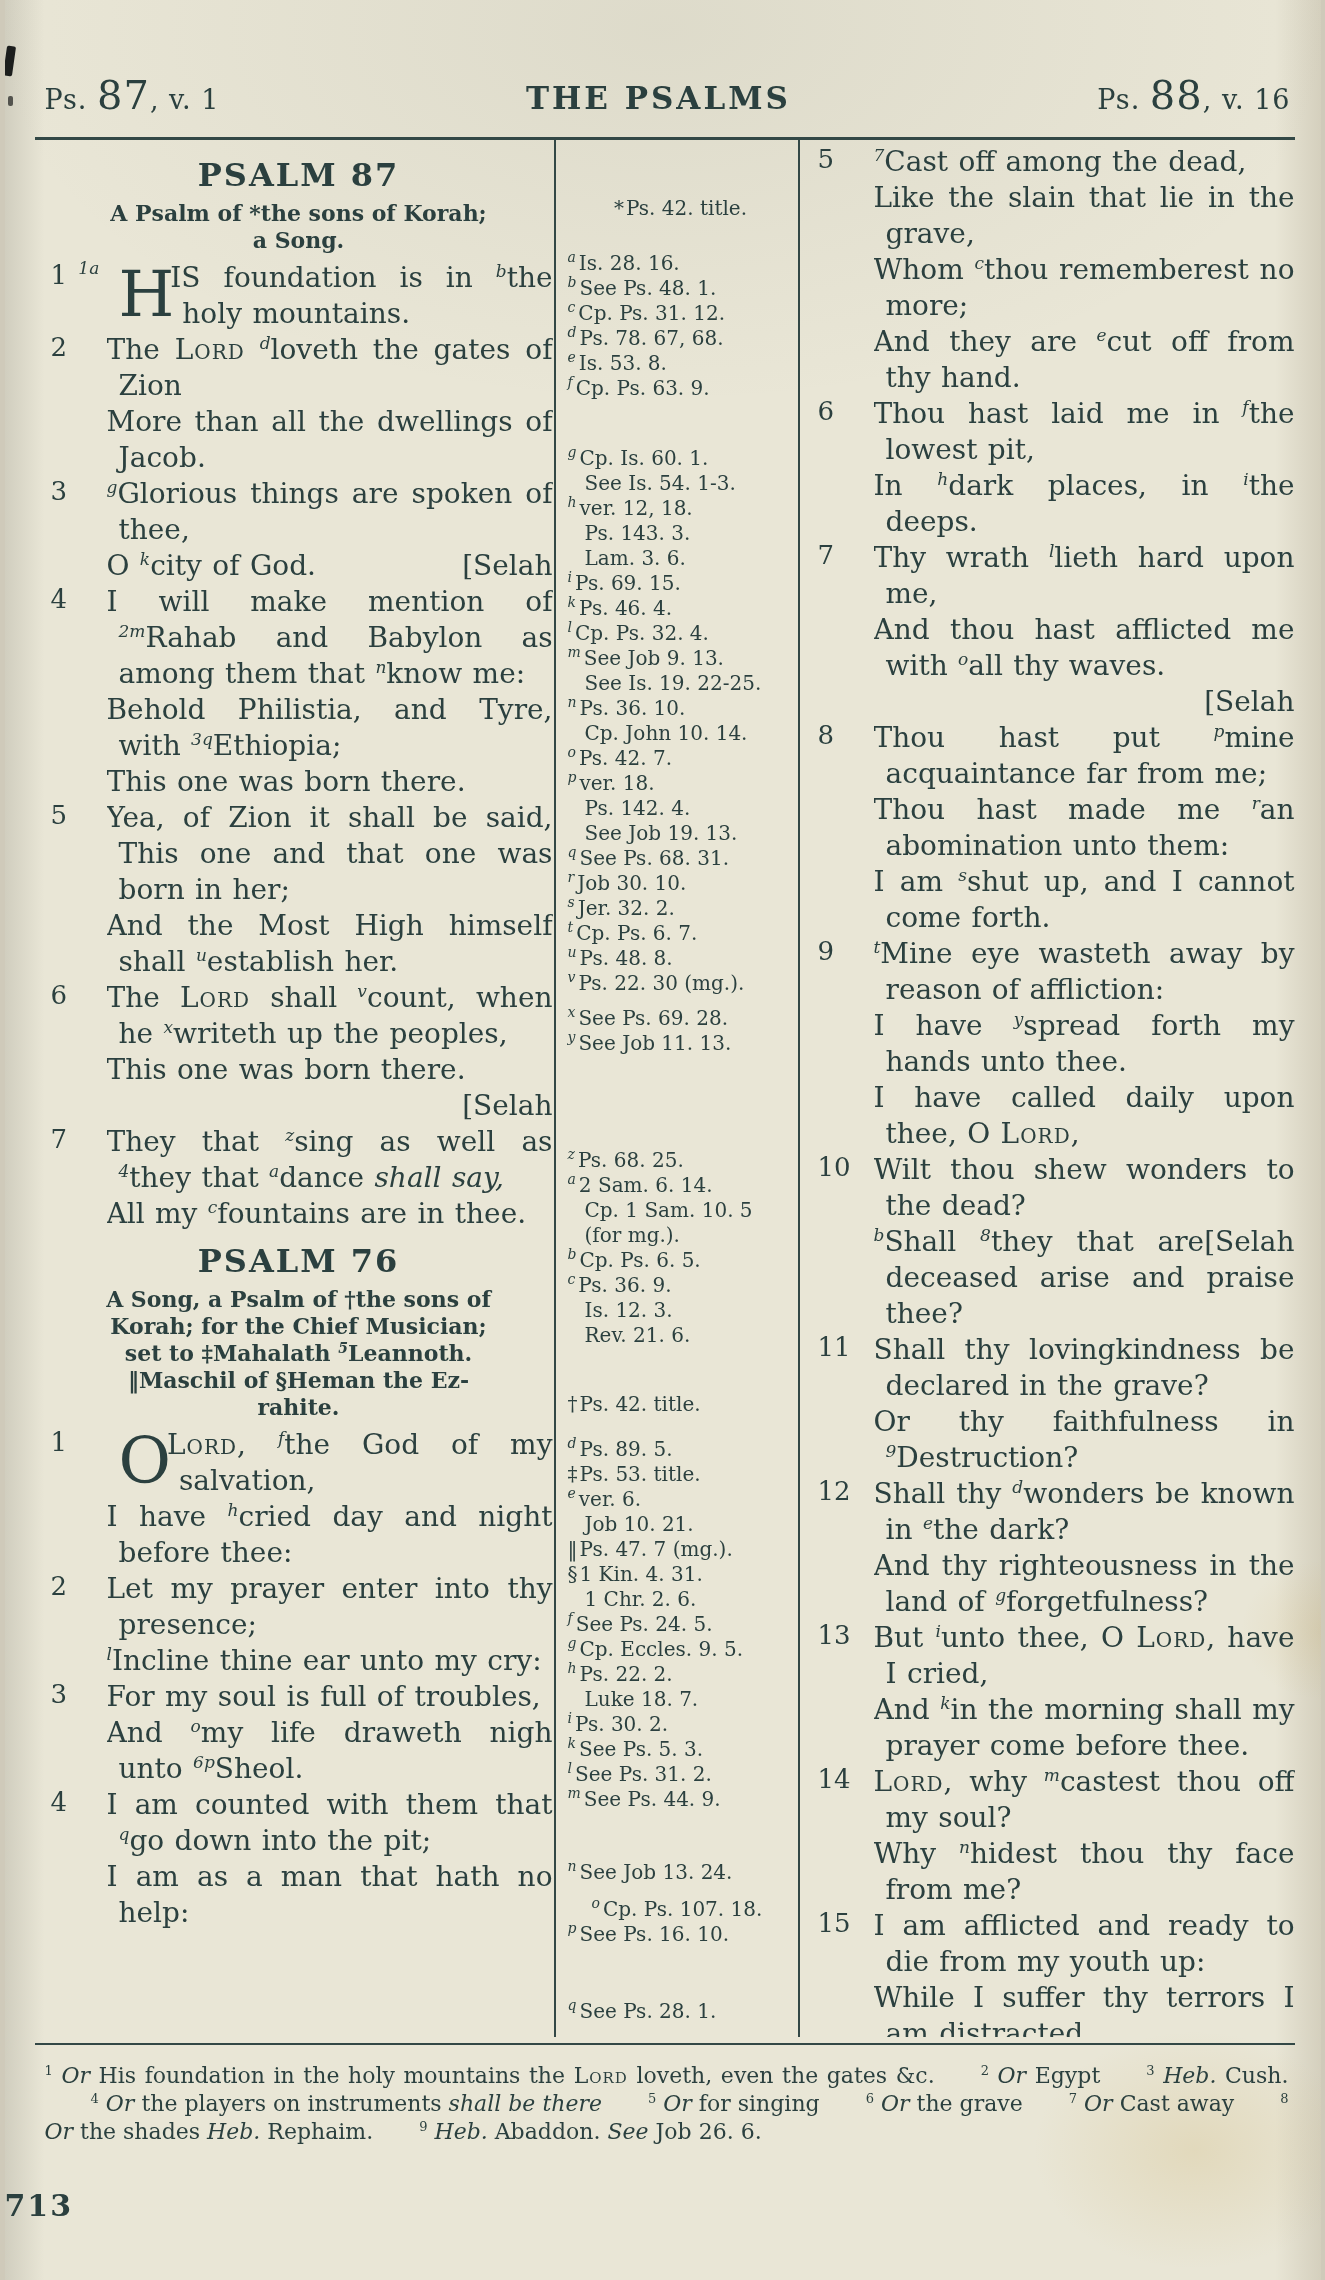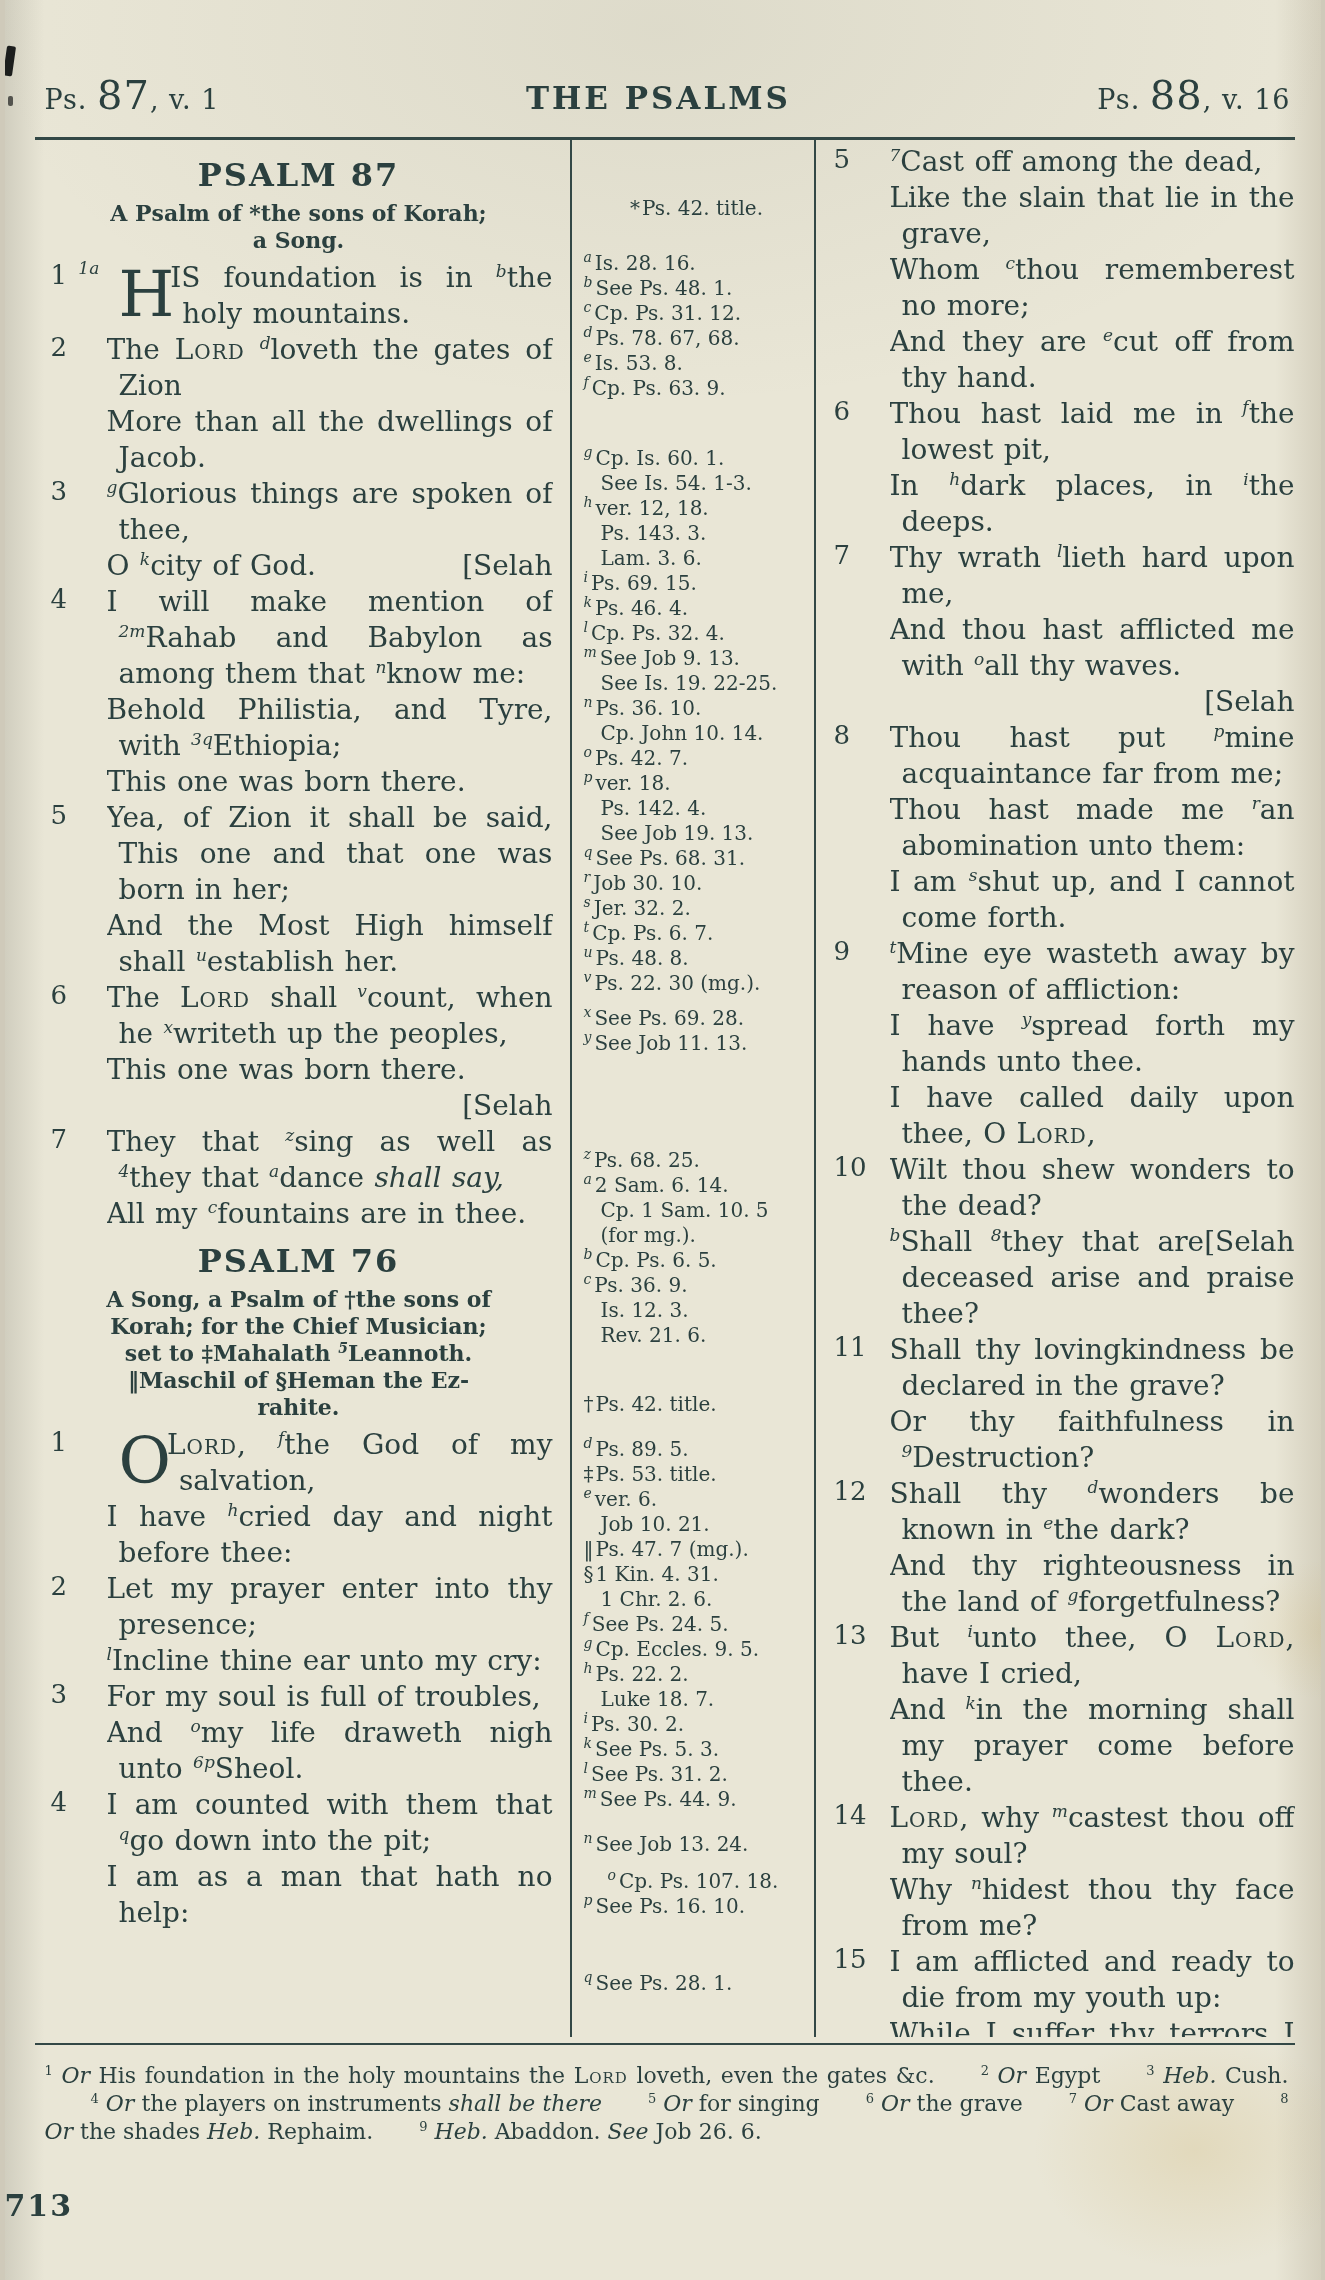--- a/index.html
+++ b/index.html
@@ -25,21 +25,21 @@
 
   
   #header{position:absolute;top:72px;left:40px;right:30px;display:flex;justify-content:space-between;align-items:baseline;}
   .ps-ref{font-size:27px;letter-spacing:1px;}
   .ps-ref .num{font-size:40px;}
   #center-title{font-size:31px;font-weight:bold;letter-spacing:3px;}
   #header-rule{position:absolute;top:137px;left:30px;right:26px;height:3px;background:var(--rule);}
 
   
   #columns{position:absolute;top:140px;left:38px;right:26px;height:1897px;display:flex;overflow:hidden;}
-  #left-col{width:508px;padding:6px 17px 0 2px;overflow:hidden;}
+  #left-col{width:508px;padding:6px 1px 0 2px;overflow:hidden;}
   #mid-col{width:246px;border-left:2px solid var(--rule);border-right:2px solid var(--rule);
            padding:14px 4px 0 12px;overflow:hidden;box-sizing:border-box;}
   #right-col{flex:1;padding:4px 0 0 12px;overflow:hidden;}
 
   .psalm-heading{text-align:center;font-size:32px;font-weight:bold;letter-spacing:2px;margin:10px 0 6px 0;}
   .psalm-subtitle{text-align:center;font-size:22px;line-height:27px;font-weight:bold;margin:0 10px 6px 10px;}
   .psalm-subtitle .rf{font-size:14px;}
 
   .verse{position:relative;padding-left:62px;}
   .vnum{position:absolute;left:6px;top:0;font-size:26px;}
@@ -172,21 +172,21 @@
         <div class="ref-entry"><sup class="mk">e</sup>ver. 6.<br>Job 10. 21.</div>
         <div class="ref-entry"><span class="mksym">‖</span>Ps. 47. 7 (mg.).</div>
         <div class="ref-entry"><span class="mksym">§</span>1 Kin. 4. 31.<br>1 Chr. 2. 6.</div>
         <div class="ref-entry"><sup class="mk">f</sup>See Ps. 24. 5.</div>
         <div class="ref-entry"><sup class="mk">g</sup>Cp. Eccles. 9. 5.</div>
         <div class="ref-entry"><sup class="mk">h</sup>Ps. 22. 2.<br>Luke 18. 7.</div>
         <div class="ref-entry"><sup class="mk">i</sup>Ps. 30. 2.</div>
         <div class="ref-entry"><sup class="mk">k</sup>See Ps. 5. 3.</div>
         <div class="ref-entry"><sup class="mk">l</sup>See Ps. 31. 2.</div>
         <div class="ref-entry"><sup class="mk">m</sup>See Ps. 44. 9.</div>
-        <div class="ref-entry" style="margin-top: 20px;"><sup class="mk">n</sup>See Job 13. 24.</div>
+        <div class="ref-entry" style="margin-top: 48px;"><sup class="mk">n</sup>See Job 13. 24.</div>
         <div class="ref-entry" style="margin-top: 12px; margin-left: 24px;"><sup class="mk">o</sup>Cp. Ps. 107. 18.</div>
         <div class="ref-entry"><sup class="mk">p</sup>See Ps. 16. 10.</div>
         <div class="ref-entry" style="margin-top: 52px;"><sup class="mk">q</sup>See Ps. 28. 1.</div>
       </div>
     <div id="right-col">
         <div class="verse">
           <span class="vnum">5</span>
           <div class="pline"><sup class="rf">7</sup>Cast off among the dead,</div>
           <div class="pline">Like the slain that lie in the grave,</div>
           <div class="pline">Whom <sup class="rf">c</sup>thou rememberest no more;</div>

